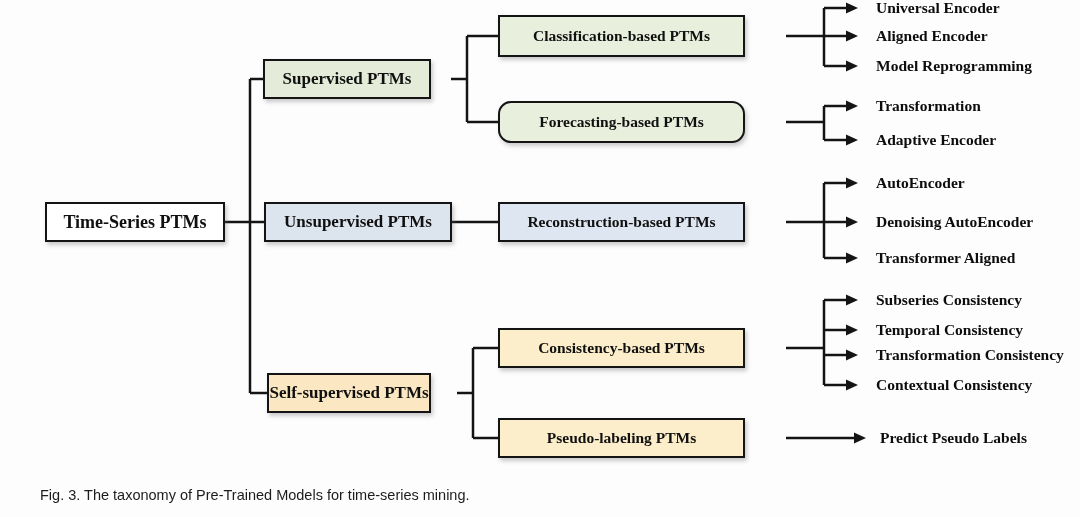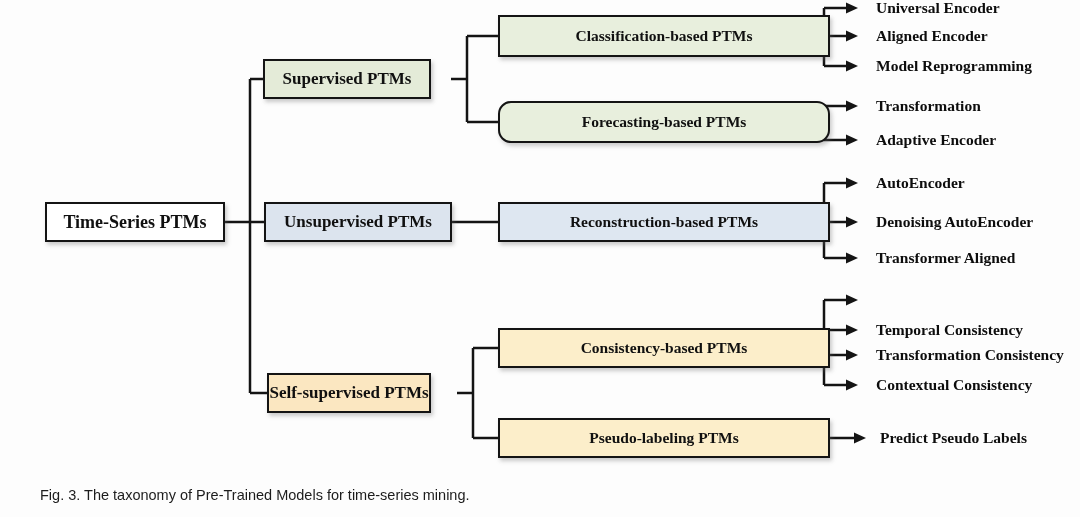--- a/index.html
+++ b/index.html
@@ -14,21 +14,21 @@
   .node{
     position:absolute;display:flex;align-items:center;justify-content:center;
     border:2px solid #141414;box-sizing:border-box;color:#101010;
     font-weight:bold;white-space:nowrap;
     box-shadow:2px 3px 4px rgba(110,110,110,0.35);
   }
   .root-node{left:45px;top:202px;width:180px;height:40px;font-size:18px;background:var(--root-fill,#fff);}
   .n-sup  {left:263px;top:59px; width:168px;height:40px;font-size:17px;background:var(--supervised-fill);}
   .n-unsup{left:264px;top:202px;width:188px;height:40px;font-size:17px;background:var(--unsupervised-fill);}
   .n-self {left:267px;top:373px;width:164px;height:40px;font-size:17px;background:var(--selfsupervised-fill);}
-  .child{left:498px;width:332px;font-size:15.5px;}
+  .child{left:498px;width:247px;font-size:15.5px;}
   .c-class {top:15px; height:42px;background:var(--supervised-child-fill);}
   .c-fore  {top:101px;height:42px;background:var(--supervised-child-fill);border-radius:13px;}
   .c-recon {top:202px;height:40px;background:var(--unsupervised-child-fill);}
   .c-cons  {top:328px;height:40px;background:var(--selfsupervised-child-fill);}
   .c-pseudo{top:418px;height:40px;background:var(--selfsupervised-child-fill);}
   .leaf{
     position:absolute;left:876px;height:18px;line-height:18px;
     font-weight:bold;font-size:15.5px;color:#0d0d0d;white-space:nowrap;
   }
   .l-a1{top:-1px}.l-a2{top:27px}.l-a3{top:57px}
@@ -127,20 +127,21 @@
   <div class="node child c-pseudo">Pseudo-labeling PTMs</div>
 
   <div class="leaf l-a1">Universal Encoder</div>
   <div class="leaf l-a2">Aligned Encoder</div>
   <div class="leaf l-a3">Model Reprogramming</div>
   <div class="leaf l-b1">Transformation</div>
   <div class="leaf l-b2">Adaptive Encoder</div>
   <div class="leaf l-c1">AutoEncoder</div>
   <div class="leaf l-c2">Denoising AutoEncoder</div>
   <div class="leaf l-c3">Transformer Aligned</div>
+  <div class="leaf l-d1">Subseries Consistency</div>
   <div class="leaf l-d2">Temporal Consistency</div>
   <div class="leaf l-d3">Transformation Consistency</div>
   <div class="leaf l-d4">Contextual Consistency</div>
   <div class="leaf l-e1">Predict Pseudo Labels</div>
 
   <div class="caption">Fig. 3. The taxonomy of Pre-Trained Models for time-series mining.</div>
 
 </div>
 
 </body></html>

